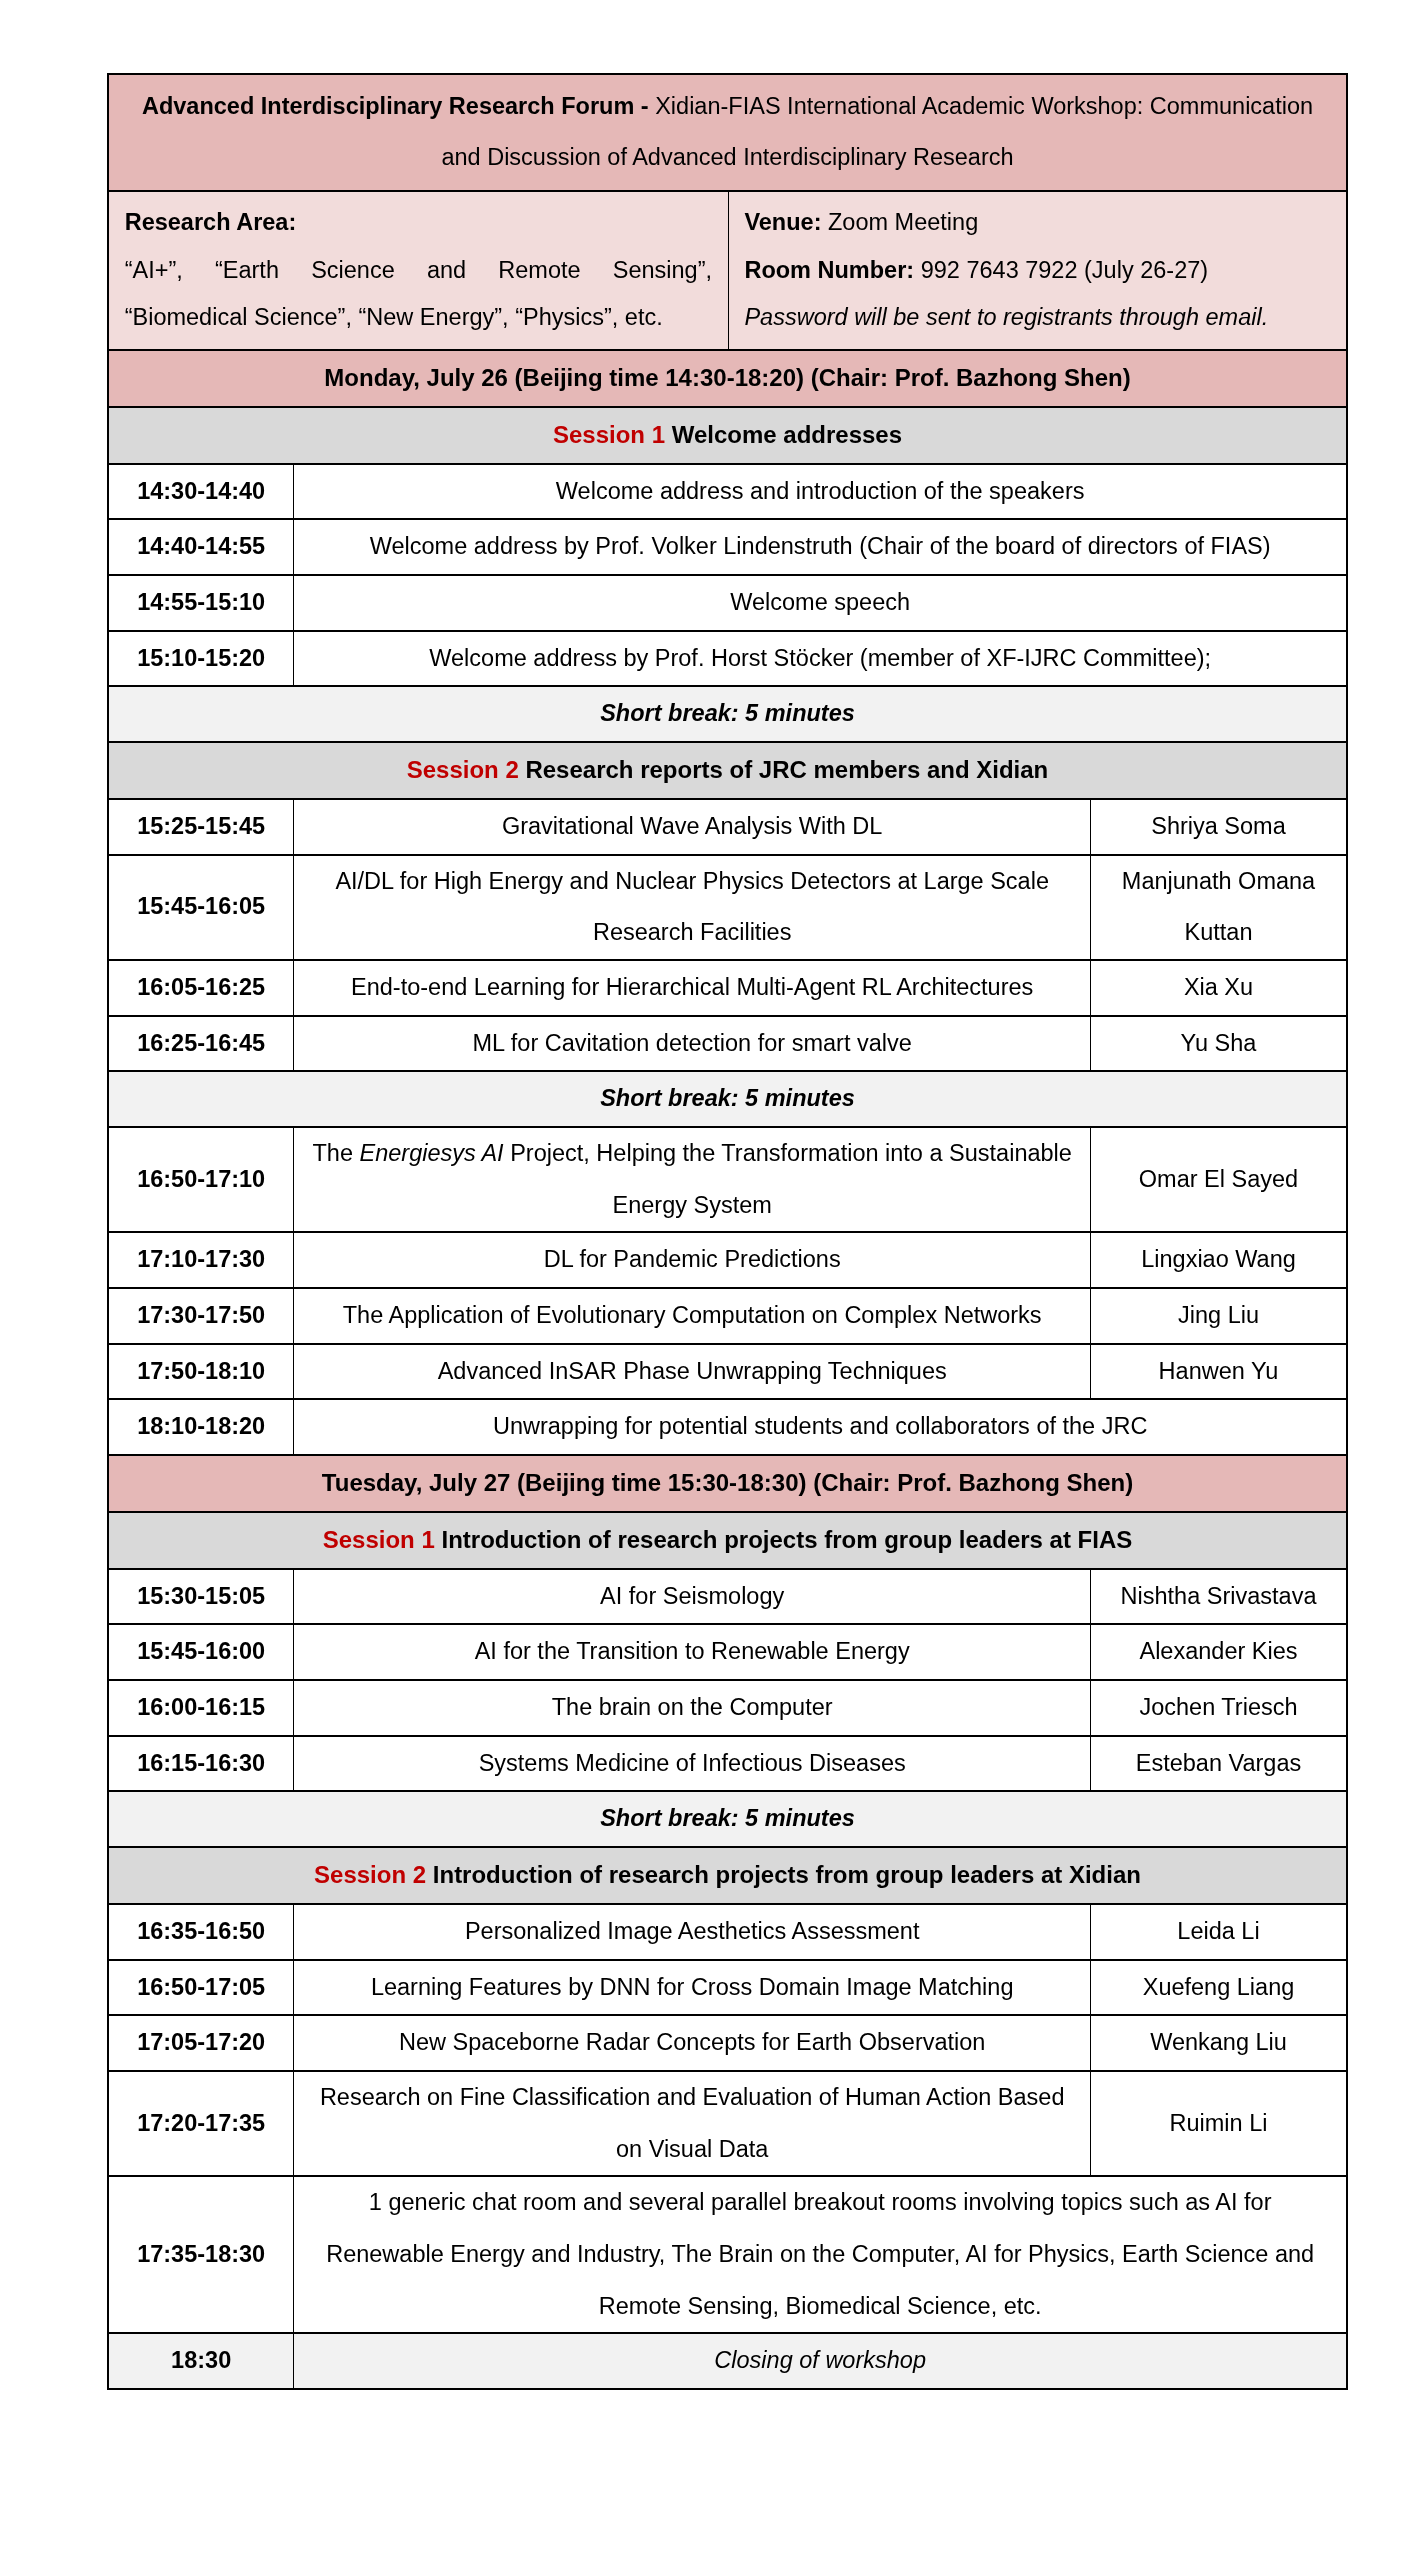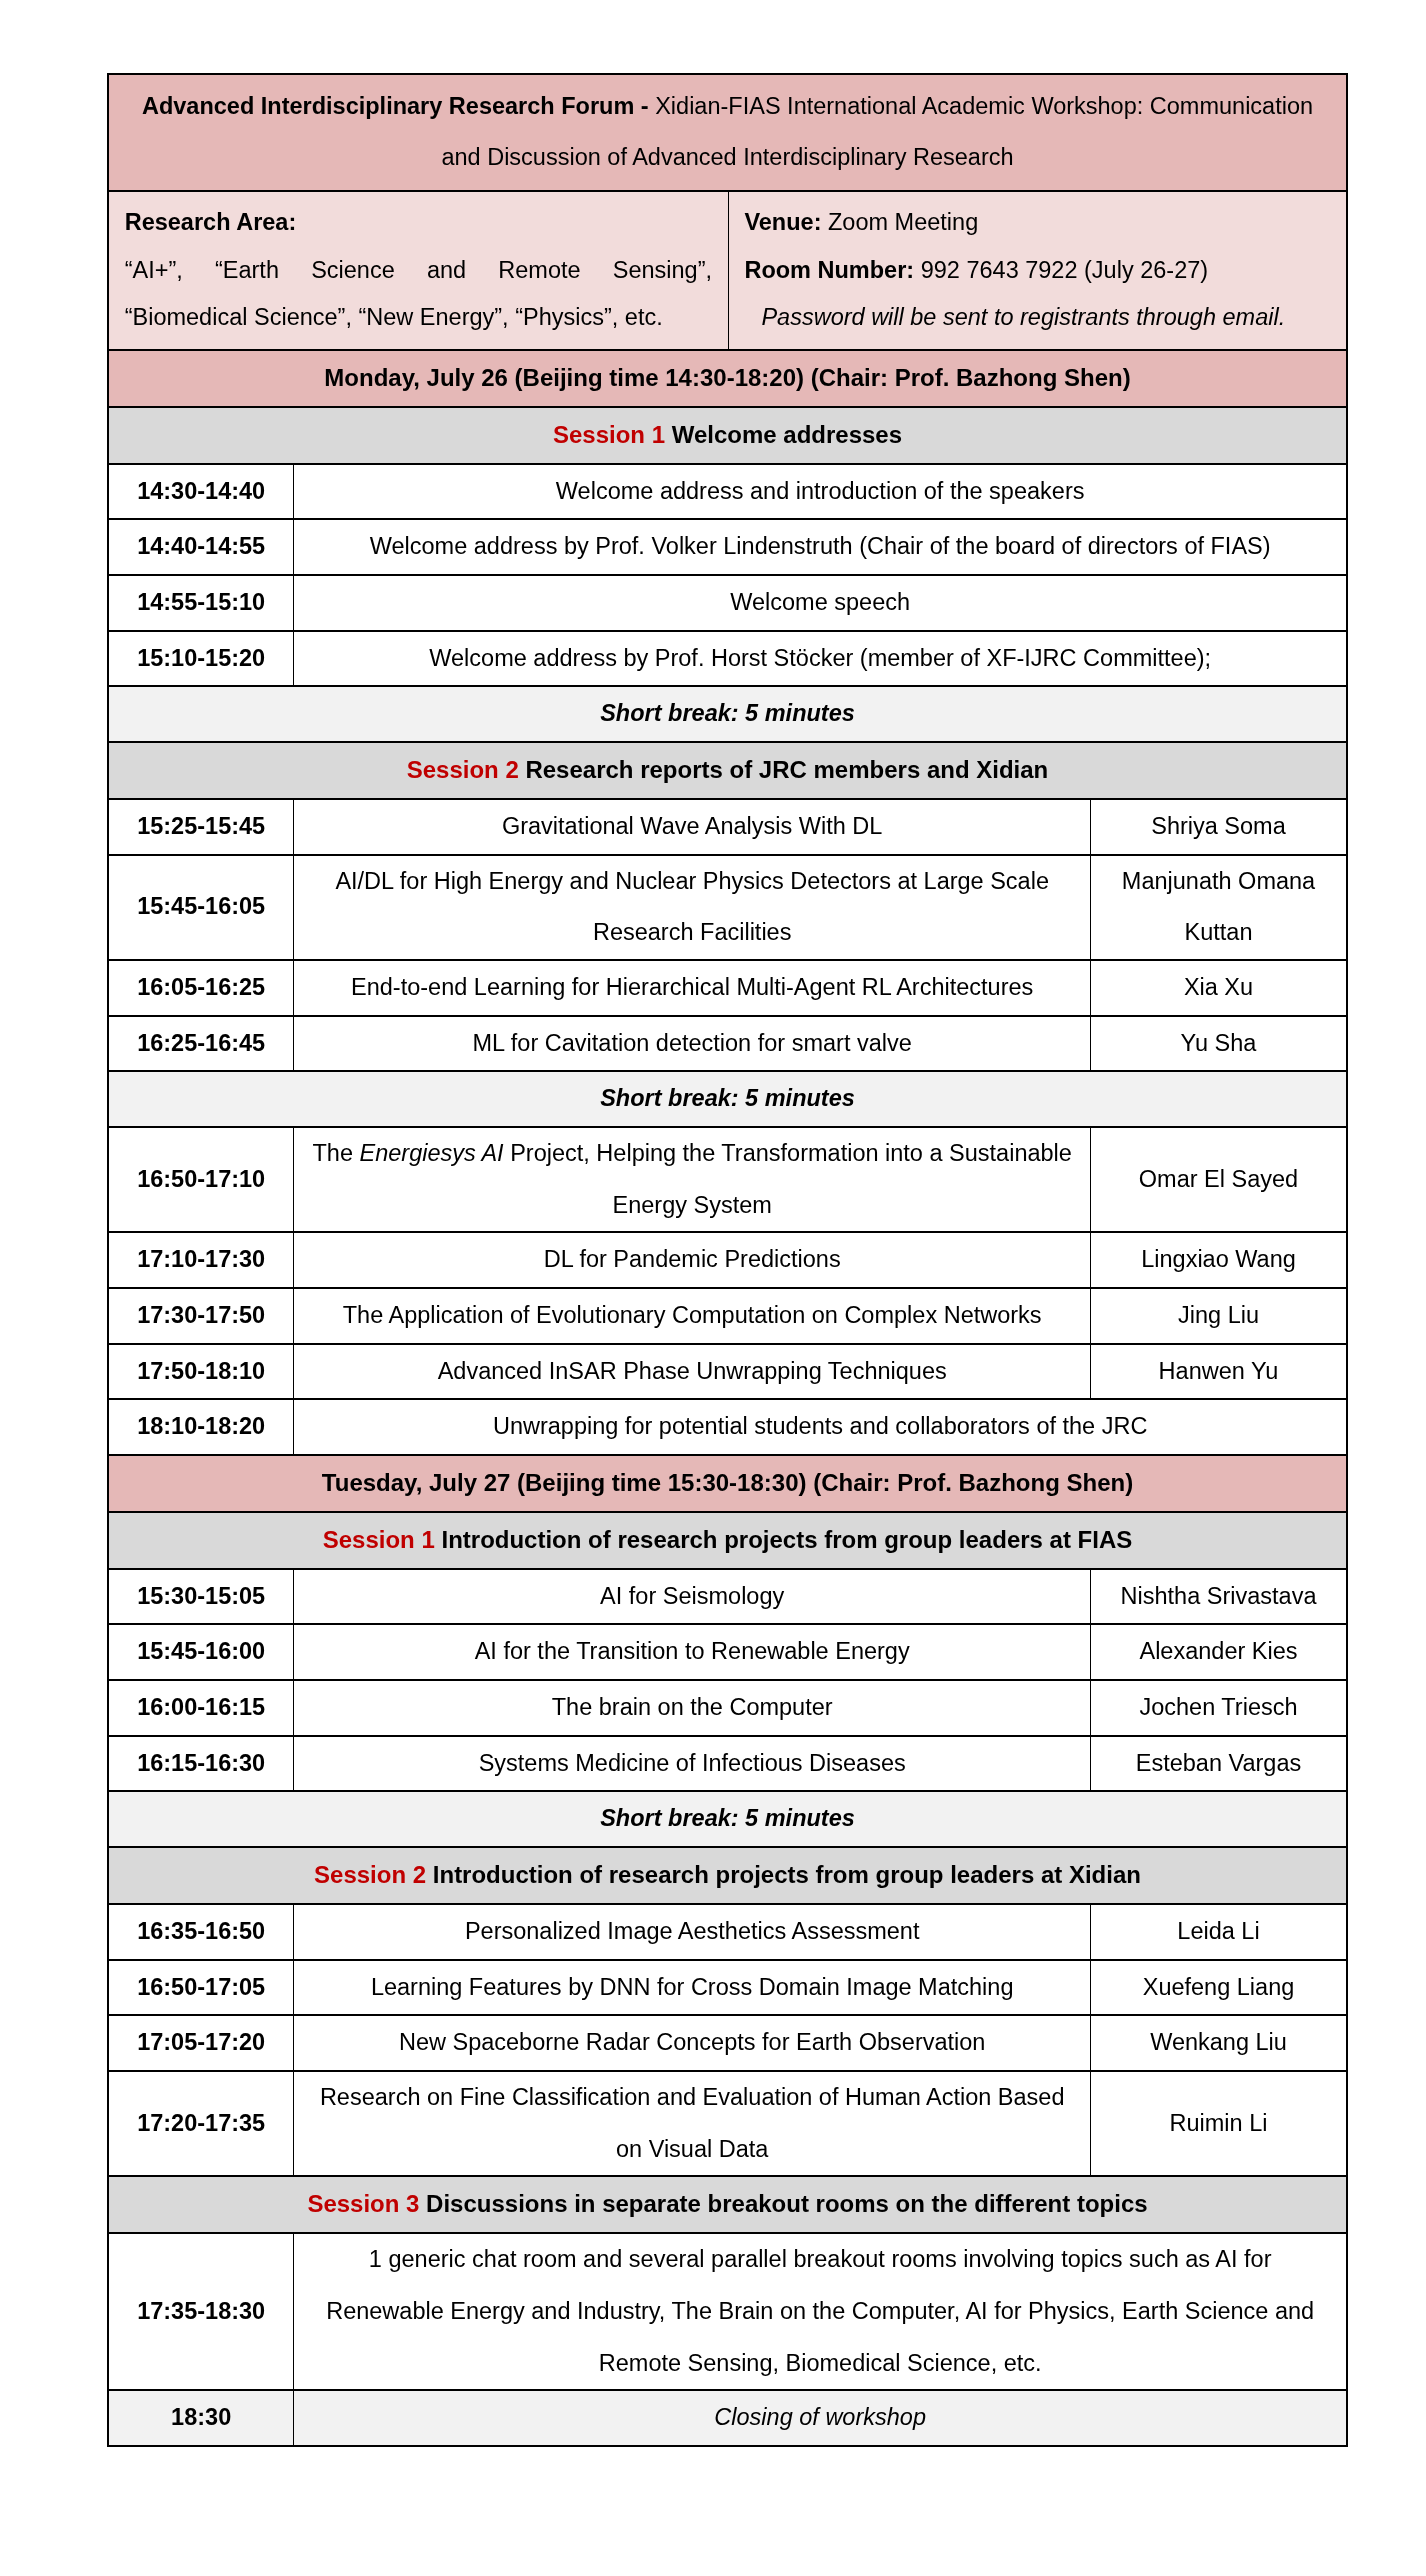--- a/index.html
+++ b/index.html
@@ -59,21 +59,21 @@
     text-align: justify;
   }
   .info-right {
     flex: 1;
     box-sizing: border-box;
     padding: 7.1px 15.7px;
     text-align: justify;
   }
   .info-grid p { margin: 0; font-size: 23.5px; line-height: 2.03; text-align: justify; }
   .info-grid .lbl { font-weight: bold; }
-  .info-grid .pw { font-style: italic; margin-left: 17px; }
+  .info-grid .pw { font-style: italic; }
   
   tr.day-row td {
     background: var(--pink, #e5b8b7);
     font-weight: bold;
     font-size: 24px;
   }
   tr.session-row td {
     background: var(--gray-session, #d9d9d9);
     font-weight: bold;
     font-size: 24px;
@@ -249,23 +249,20 @@
         <tr class="talk-row">
           <td class="time-cell">17:05-17:20</td>
           <td class="talk-title-cell" colspan="1">New Spaceborne Radar Concepts for Earth Observation</td>
           <td class="speaker-cell">Wenkang Liu</td>
         </tr>
         <tr class="talk-row">
           <td class="time-cell">17:20-17:35</td>
           <td class="talk-title-cell" colspan="1">Research on Fine Classification and Evaluation of Human Action Based on Visual Data</td>
           <td class="speaker-cell">Ruimin Li</td>
         </tr>
-        <tr class="session-row">
-          <td colspan="3"><span class="session-label">Session 3</span> <span>Discussions in separate breakout rooms on the different topics</span></td>
-        </tr>
         <tr class="talk-row">
           <td class="time-cell">17:35-18:30</td>
           <td class="talk-title-cell" colspan="2">1 generic chat room and several parallel breakout rooms involving topics such as AI for Renewable Energy and Industry, The Brain on the Computer, AI for Physics, Earth Science and Remote Sensing, Biomedical Science, etc.</td>
         </tr>
         <tr class="talk-row closing-row">
           <td class="time-cell">18:30</td>
           <td class="talk-title-cell" colspan="2">Closing of workshop</td>
         </tr>
       </tbody>
   </table>

